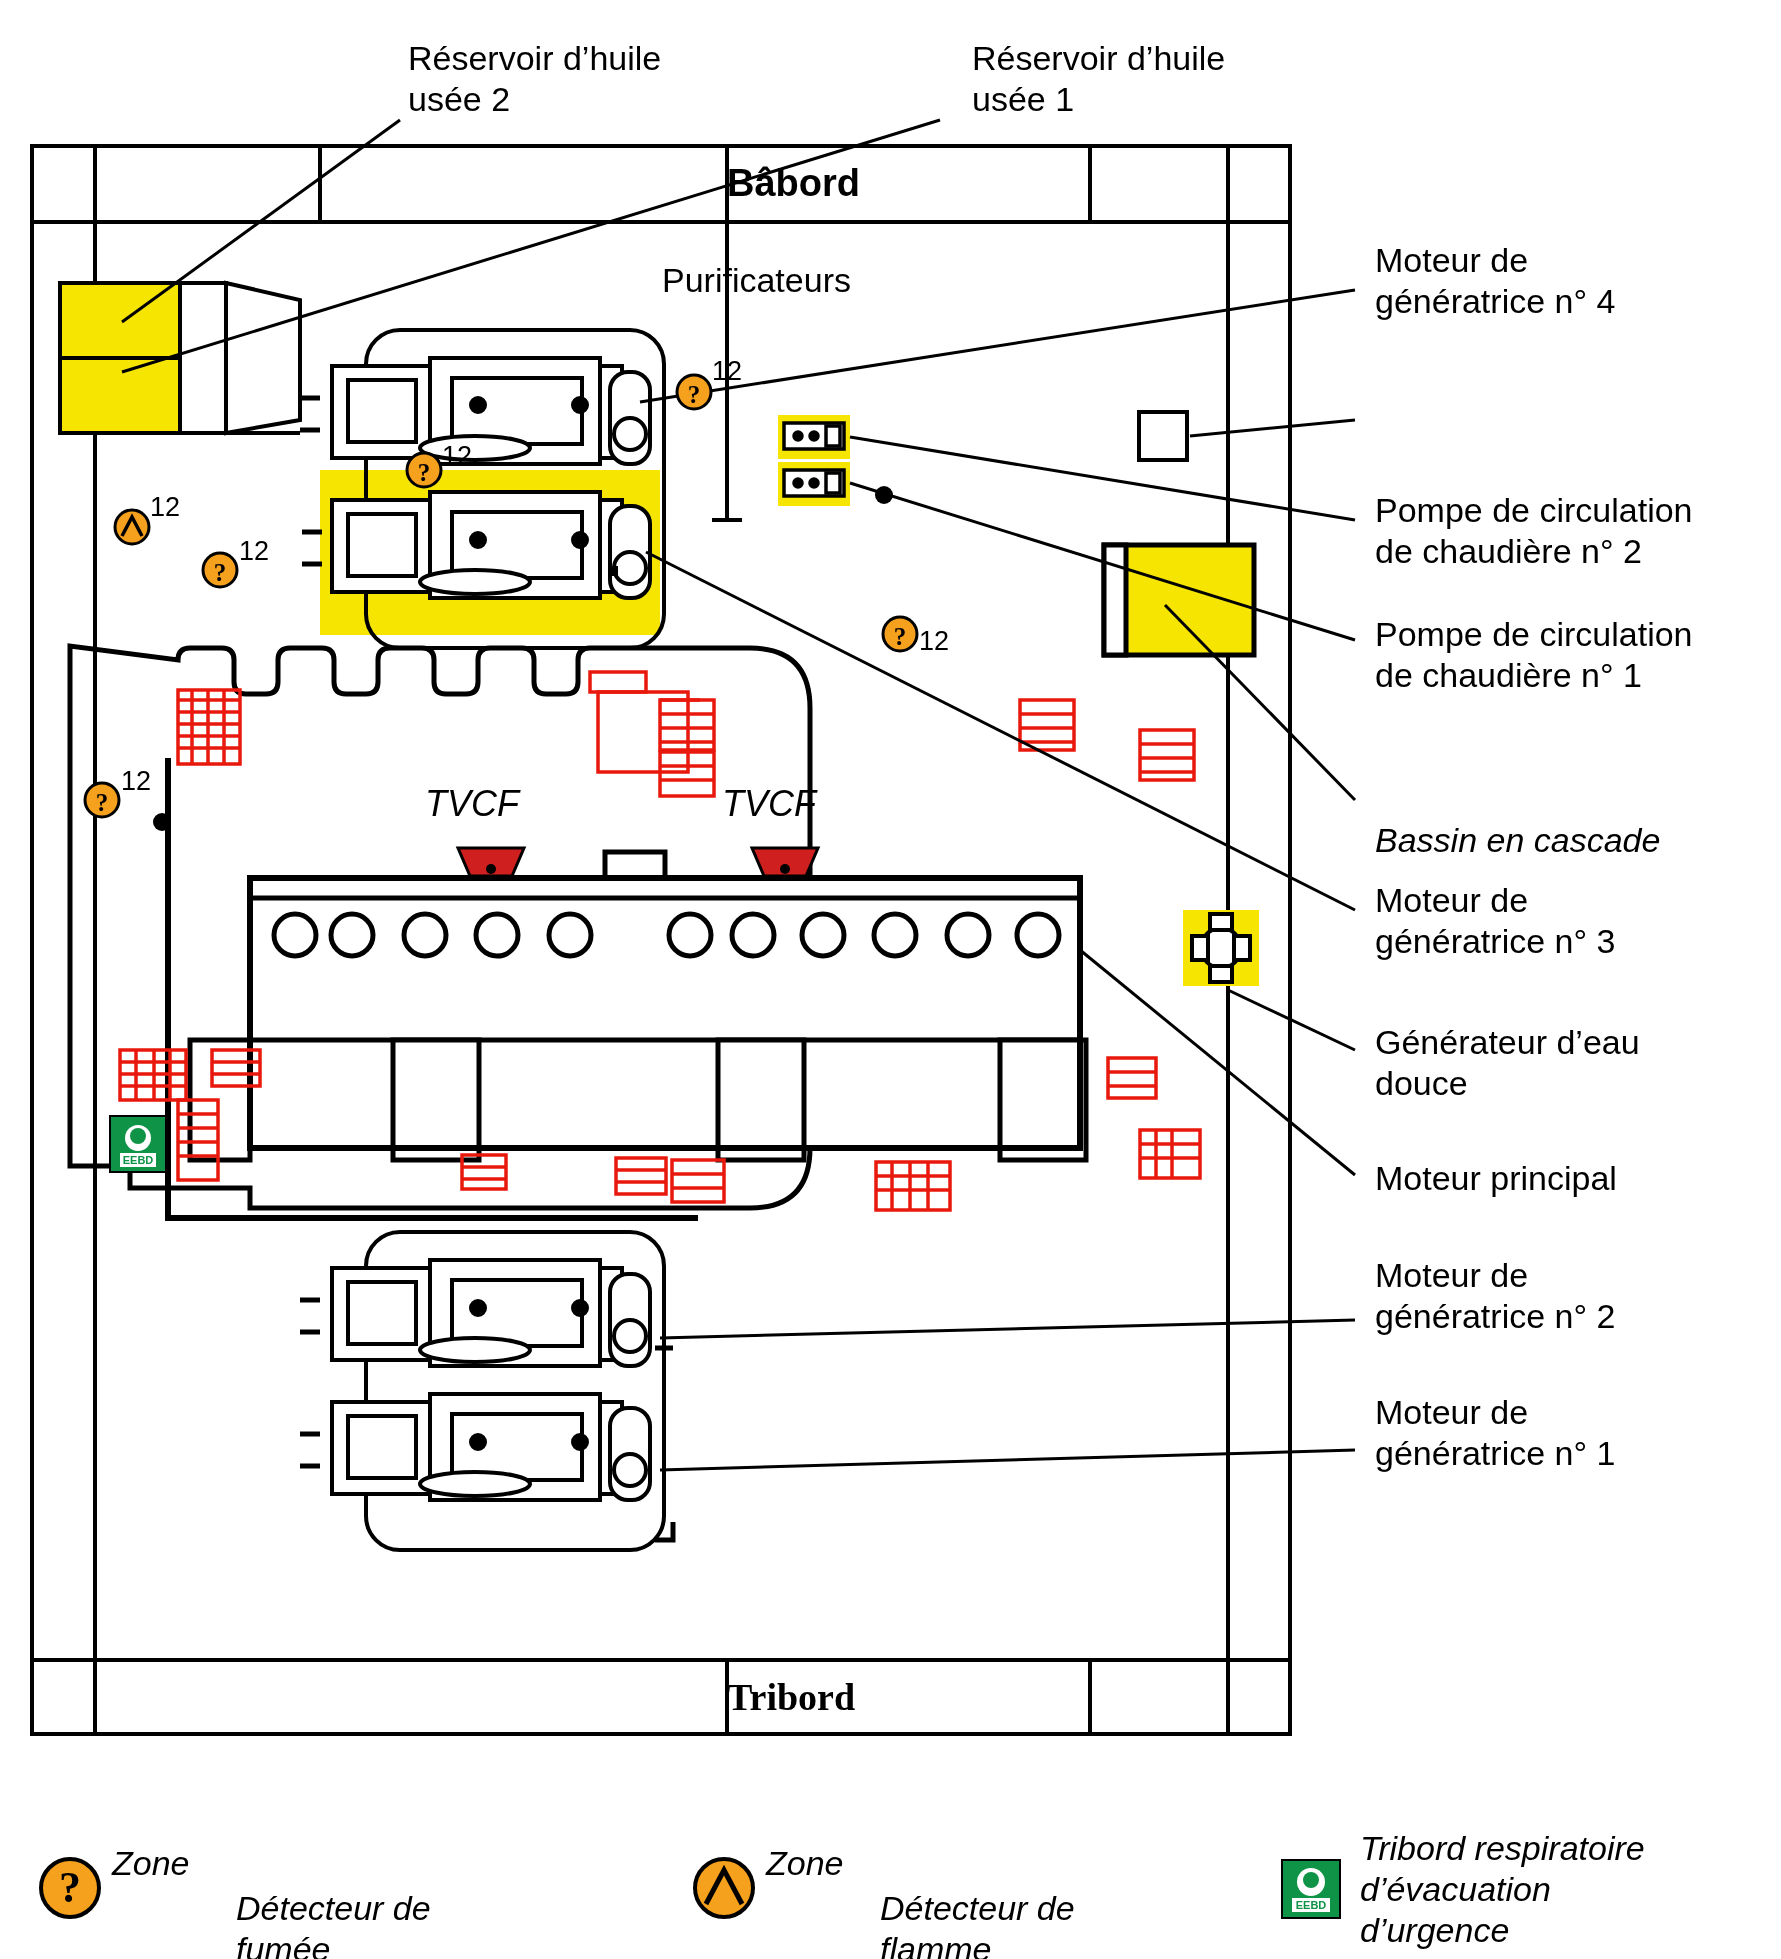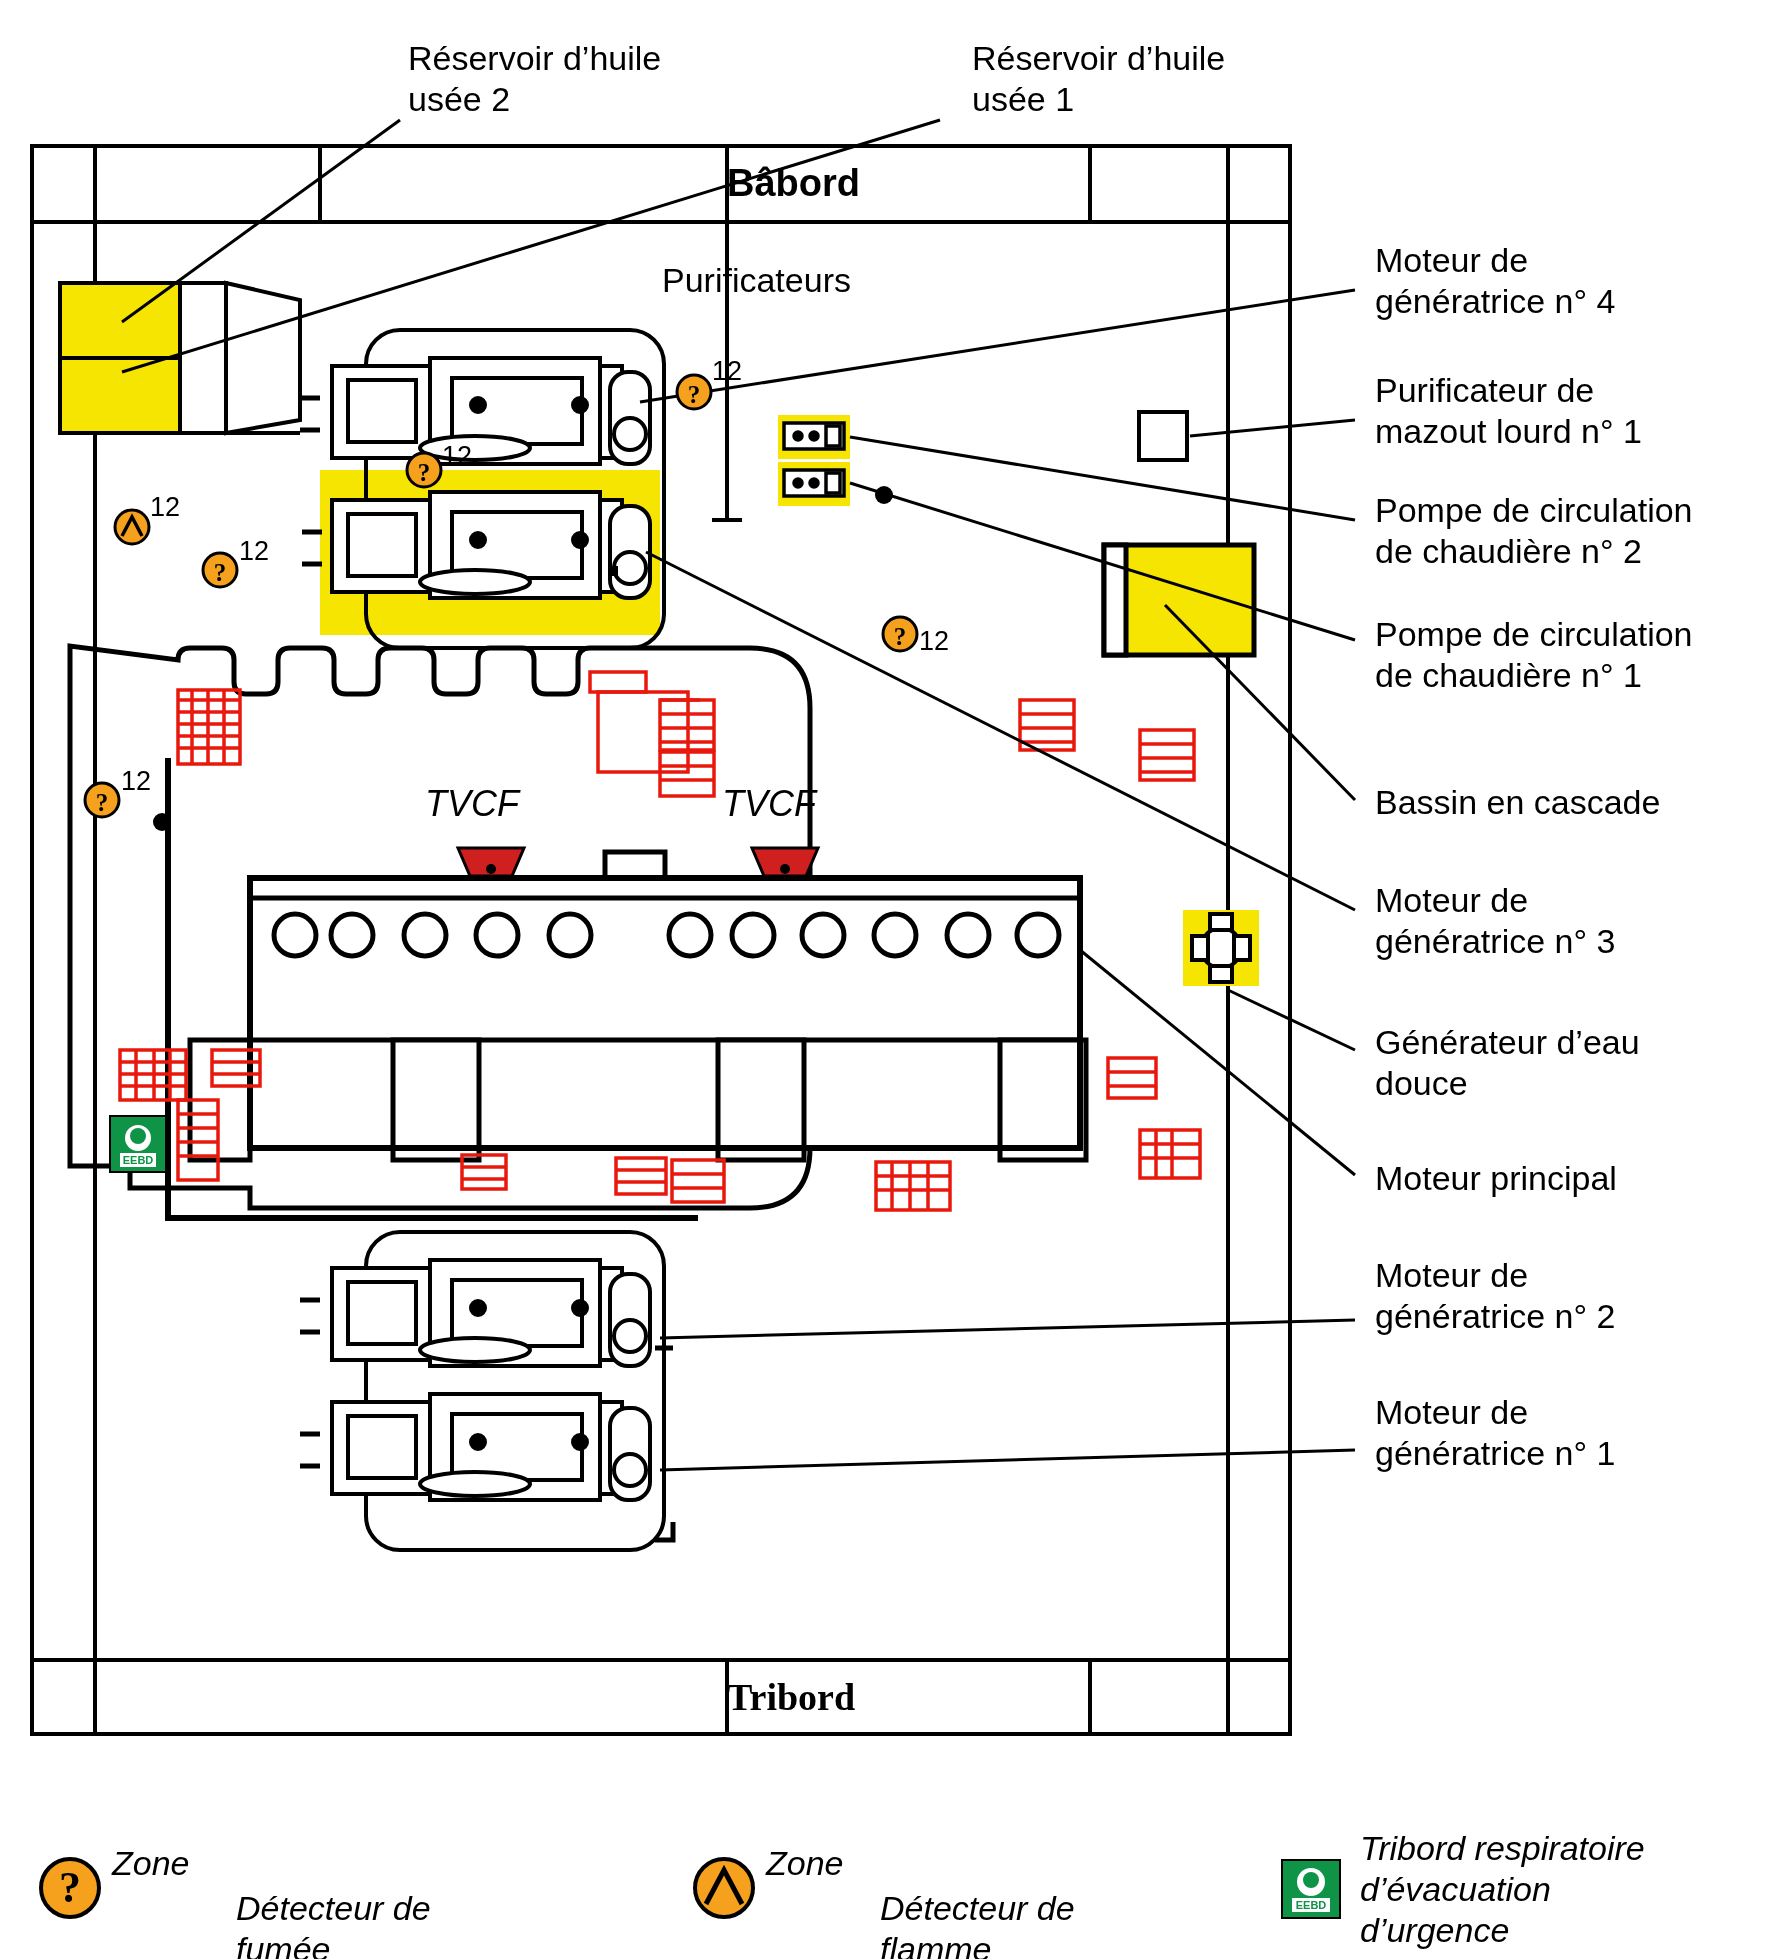--- a/index.html
+++ b/index.html
@@ -412,27 +412,25 @@
   <div class="det-num" style="left:919px; top:628px;">12</div>
   <div class="det-num" style="left:121px; top:768px;">12</div>
 
   <div class="lbl" style="left:408px; top:38px; width:360px;">Réservoir d’huile
 usée 2</div>
   <div class="lbl" style="left:972px; top:38px; width:360px;">Réservoir d’huile
 usée 1</div>
 
   <div class="lbl" style="left:1375px; top:240px; width:400px;">Moteur de
 génératrice n° 4</div>
-  <div class="lbl" style="left:1375px; top:370px; width:400px;">Purificateur de
-mazout lourd n° 1</div>
   <div class="lbl" style="left:1375px; top:490px; width:410px;">Pompe de circulation
 de chaudière n° 2</div>
   <div class="lbl" style="left:1375px; top:614px; width:410px;">Pompe de circulation
 de chaudière n° 1</div>
-  <div class="lbl" style="left:1375px; top:782px; width:400px;">Bassin en cascade</div>
+  <div class="lbl" style="left:1375px; top:820px; width:400px;font-style:italic;">Bassin en cascade</div>
   <div class="lbl" style="left:1375px; top:880px; width:400px;">Moteur de
 génératrice n° 3</div>
   <div class="lbl" style="left:1375px; top:1022px; width:400px;">Générateur d’eau
 douce</div>
   <div class="lbl" style="left:1375px; top:1158px; width:400px;">Moteur principal</div>
   <div class="lbl" style="left:1375px; top:1255px; width:400px;">Moteur de
 génératrice n° 2</div>
   <div class="lbl" style="left:1375px; top:1392px; width:400px;">Moteur de
 génératrice n° 1</div>
 

